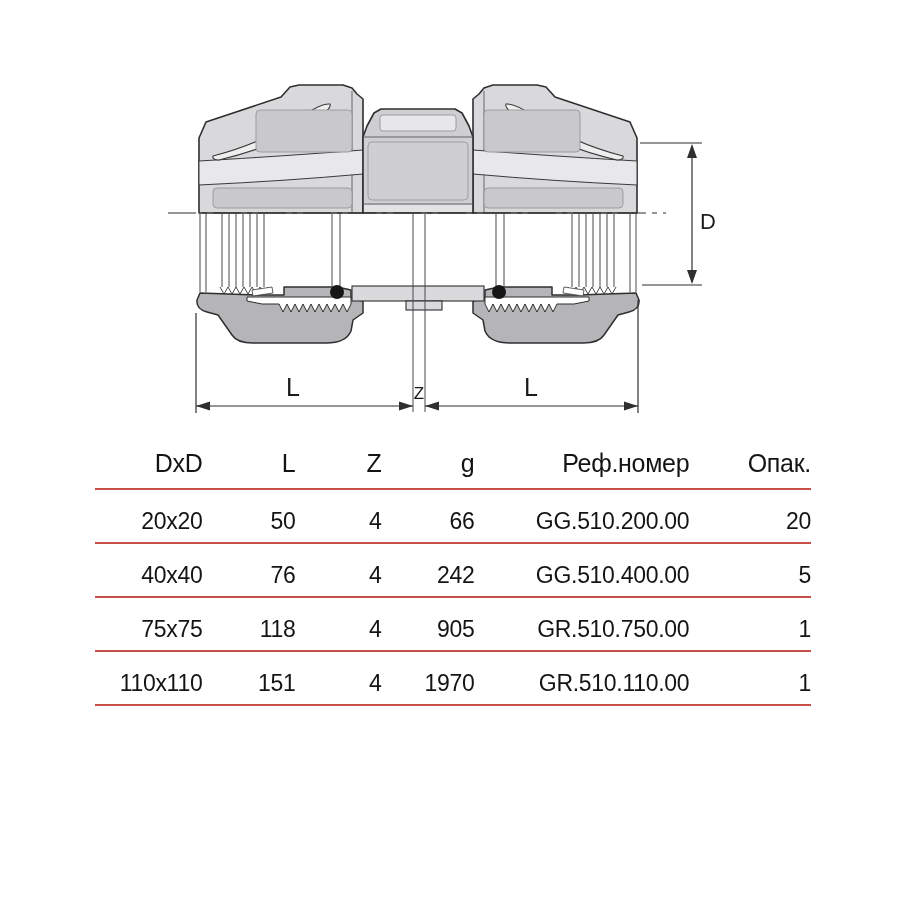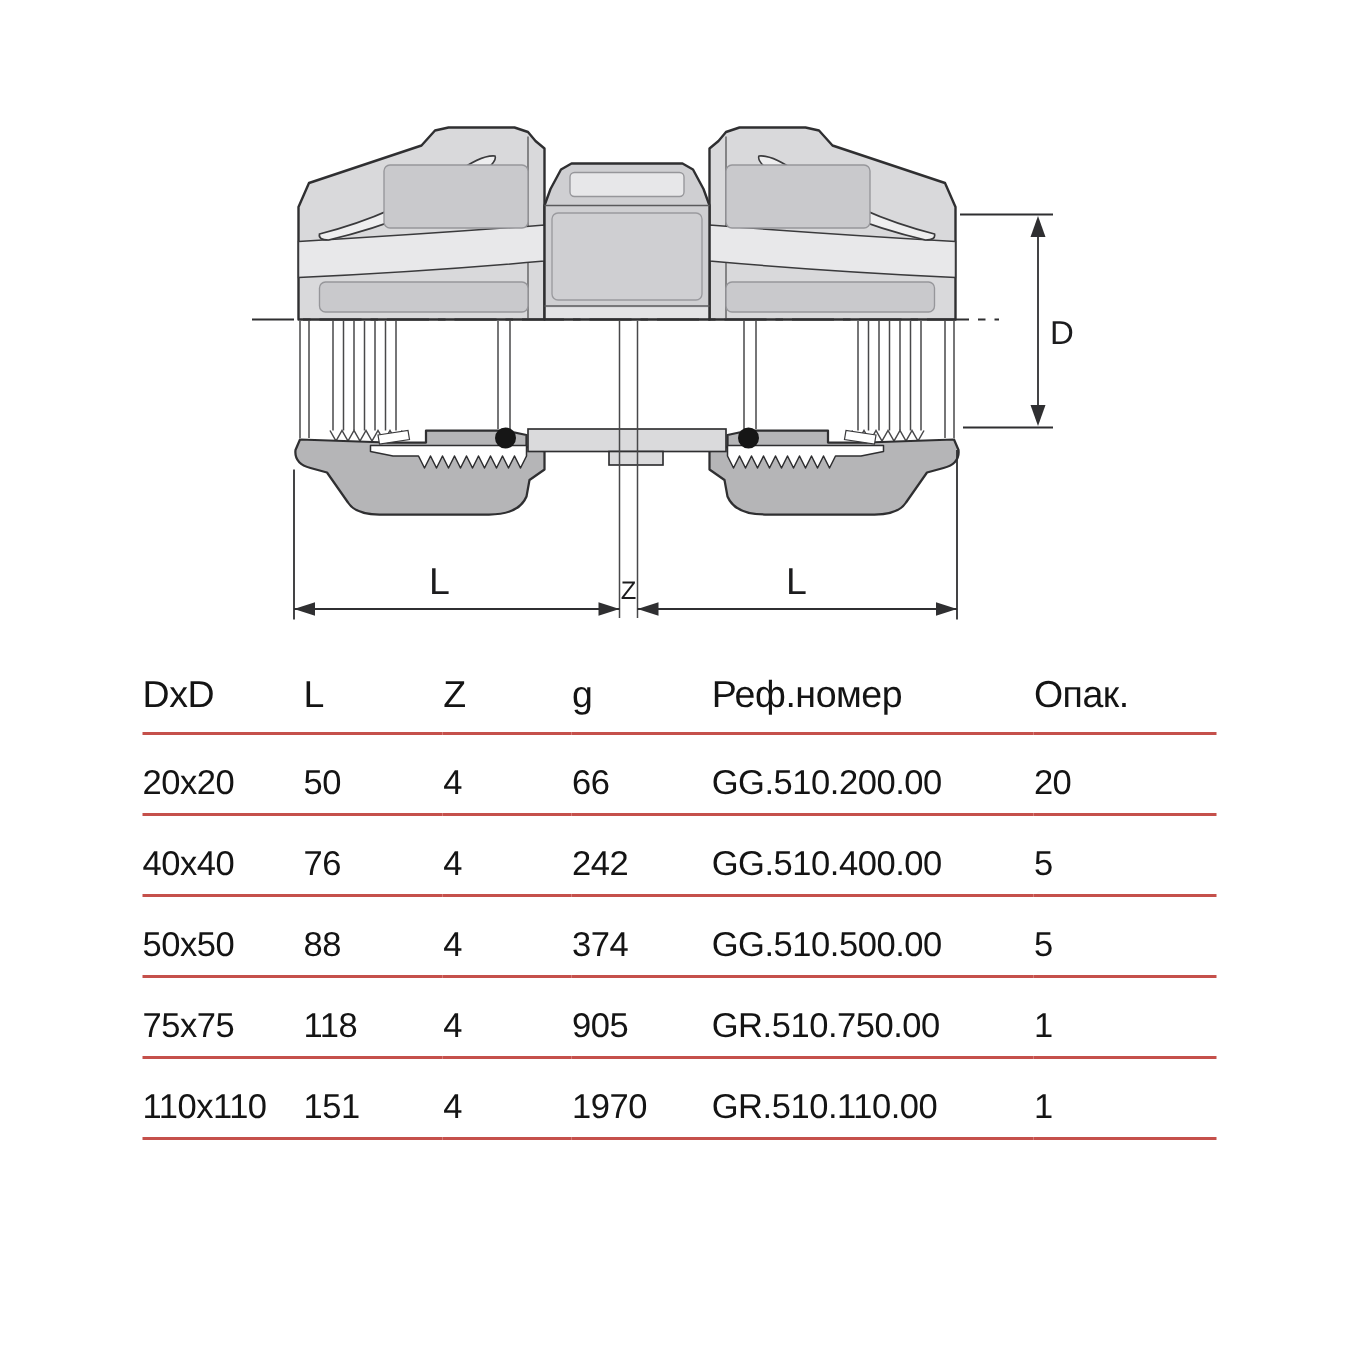--- a/index.html
+++ b/index.html
@@ -29,21 +29,21 @@
   .arr   {fill:#2f2f31;stroke:none;}
   .lowband{fill:#e3e3e5;stroke:none;}
   .bandRect{fill:#dadadc;stroke:#2f2f31;stroke-width:1.1;}
 
   
   .table-wrap{position:absolute;left:95px;top:444px;width:716px;}
   table.spec{width:100%;border-collapse:collapse;table-layout:fixed;}
   table.spec tr{border-bottom:2px solid var(--rule-red,#c5504b);}
   table.spec th{font-weight:400;font-size:25px;color:#141414;padding:5px 0 10px;}
   table.spec td{font-size:23px;color:#141414;padding:18px 0 7px;}
-  table.spec th,table.spec td{text-align:left;letter-spacing:-0.3px;white-space:nowrap;}
+  table.spec th,table.spec td{text-align:right;letter-spacing:-0.3px;white-space:nowrap;}
 </style>
 </head>
 <body>
 
 <div class="diagram-wrap">
 <svg width="900" height="440" viewBox="0 0 900 440" xmlns="http://www.w3.org/2000/svg">
 
   <g id="half-L">
 
     <path class="nut" d="M199,213 L199,138 L206,122 L281,97 L290,87 L299,85 L343,85 L352,88 L357,94 L363,99 L363,213 Z"></path>
@@ -147,28 +147,20 @@
         </tr>
         <tr>
           <td>40x40</td>
           <td>76</td>
           <td>4</td>
           <td>242</td>
           <td>GG.510.400.00</td>
           <td>5</td>
         </tr>
         <tr>
-          <td>50x50</td>
-          <td>88</td>
-          <td>4</td>
-          <td>374</td>
-          <td>GG.510.500.00</td>
-          <td>5</td>
-        </tr>
-        <tr>
           <td>75x75</td>
           <td>118</td>
           <td>4</td>
           <td>905</td>
           <td>GR.510.750.00</td>
           <td>1</td>
         </tr>
         <tr>
           <td>110x110</td>
           <td>151</td>

